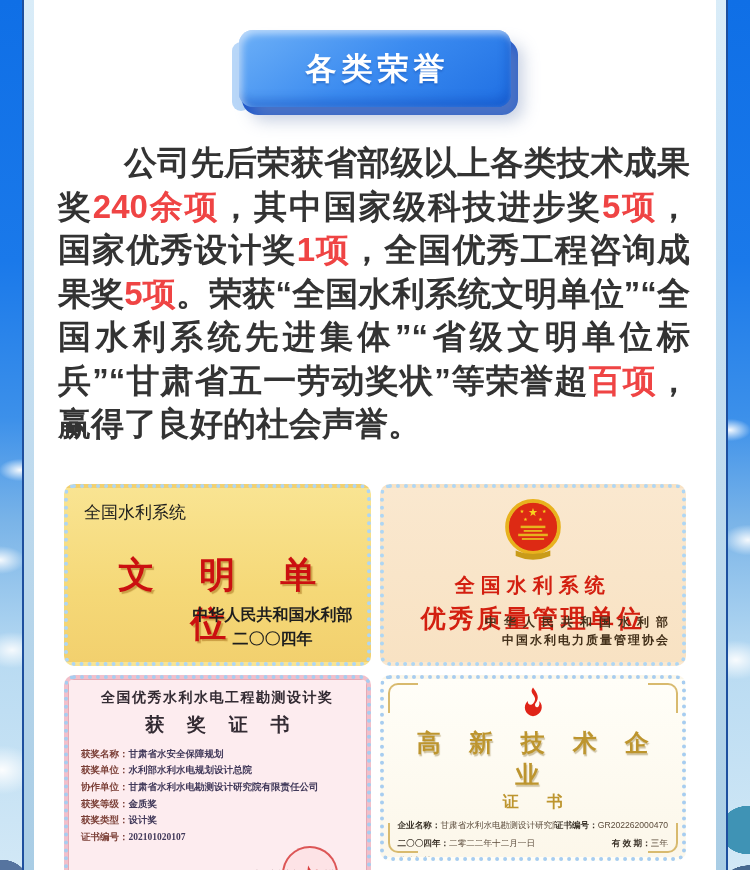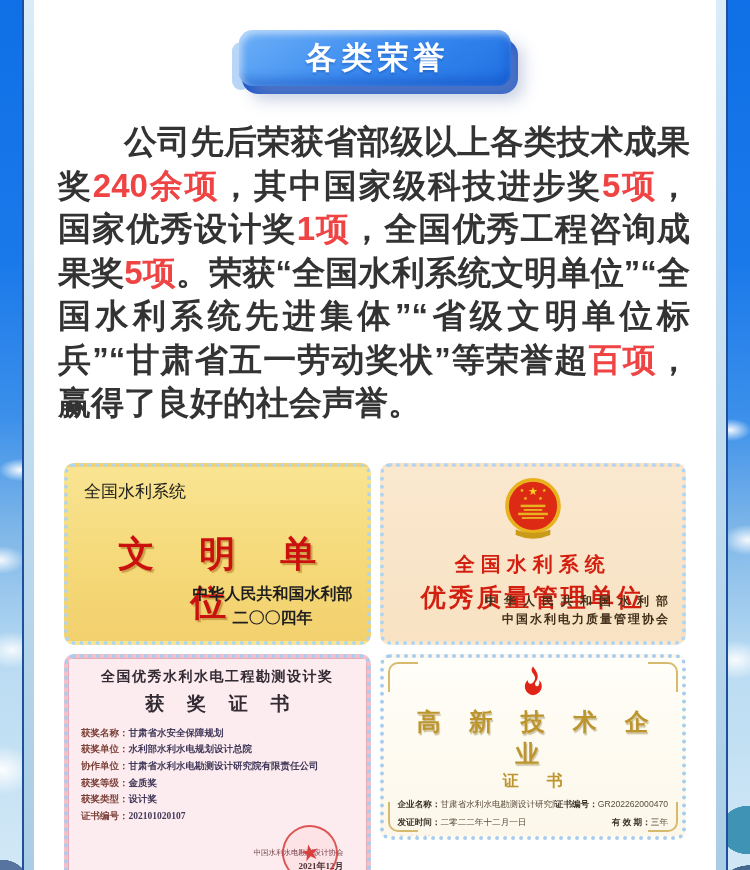--- a/index.html
+++ b/index.html
@@ -25,21 +25,21 @@
   .stripe { position:absolute; top:0; bottom:0; width:12px; z-index:2;
     background:linear-gradient(180deg,#d9ecf8 0%,#bedaee 55%,#a9cde5 100%); }
   .stripe-left  { left:22px;  border-left:2px solid #1d4f9e; }
   .stripe-right { right:22px; border-right:2px solid #1d4f9e; }
 
   
   .sheet { position:absolute; left:34px; right:34px; top:0; bottom:0; background:#fff; z-index:3; }
 
   
   .badge-wrap { display:flex; justify-content:center; padding-top:30px; }
-  .badge { position:relative; width:272px; height:56px; border-radius:14px;
+  .badge { position:relative; width:272px; height:77px; border-radius:14px;
     background:linear-gradient(145deg,#6db0f7 0%,#3b8bf0 50%,#1f6fe3 100%);
     box-shadow: inset 3px 4px 7px rgba(255,255,255,.55), inset -4px -8px 10px rgba(10,60,170,.32),
                 12px 14px 16px rgba(130,150,190,.45);
     display:flex; align-items:center; justify-content:center; }
   .badge::before { content:""; position:absolute; left:3px; right:-7px; top:9px; bottom:-8px;
     background:#1c55cb; border-radius:16px; z-index:-1; }
   .badge::after { content:""; position:absolute; left:-7px; top:12px; bottom:-4px; width:18px;
     background:#b9d7f8; border-radius:10px; z-index:-2; }
   .badge-label { color:#ffffff; font-size:31px; font-weight:bold; letter-spacing:5px; text-indent:5px;
     text-shadow:0 2px 2px rgba(0,40,120,.25); }
@@ -197,21 +197,21 @@
         <div class="c4-title">高 新 技 术 企 业</div>
         <div class="c4-subtitle">证 书</div>
         <div class="c4-lines">
           <div class="c4-line">
             <span class="c4-lbl">企业名称：</span>
             <span class="c4-val grow">甘肃省水利水电勘测设计研究院有限责任公司</span>
             <span class="c4-lbl">证书编号：</span>
             <span class="c4-val">GR202262000470</span>
           </div>
           <div class="c4-line">
-            <span class="c4-lbl">发证时间：</span>
+            <span class="c4-lbl">二〇〇四年：</span>
             <span class="c4-val grow">二零二二年十二月一日</span>
             <span class="c4-lbl">有 效 期：</span>
             <span class="c4-val">三年</span>
           </div>
           <div class="c4-line">
             <span class="c4-lbl">批准机关：</span>
           </div>
         </div>
         
       </figure>

